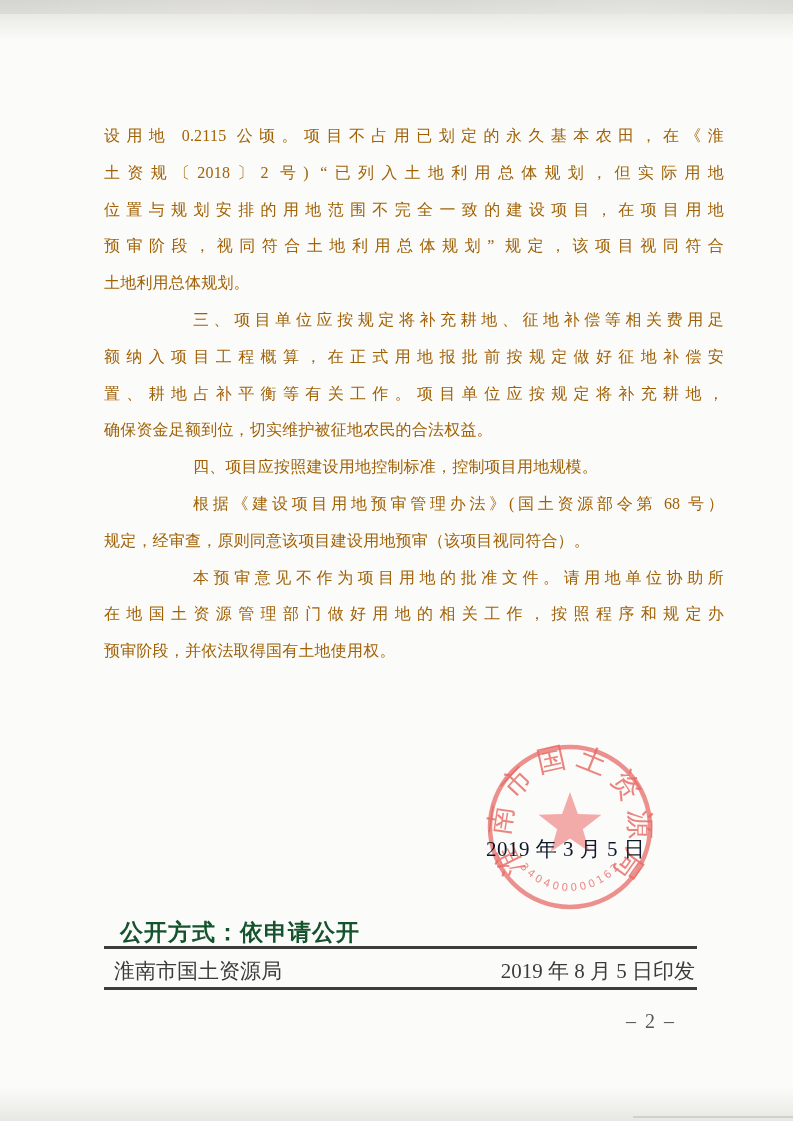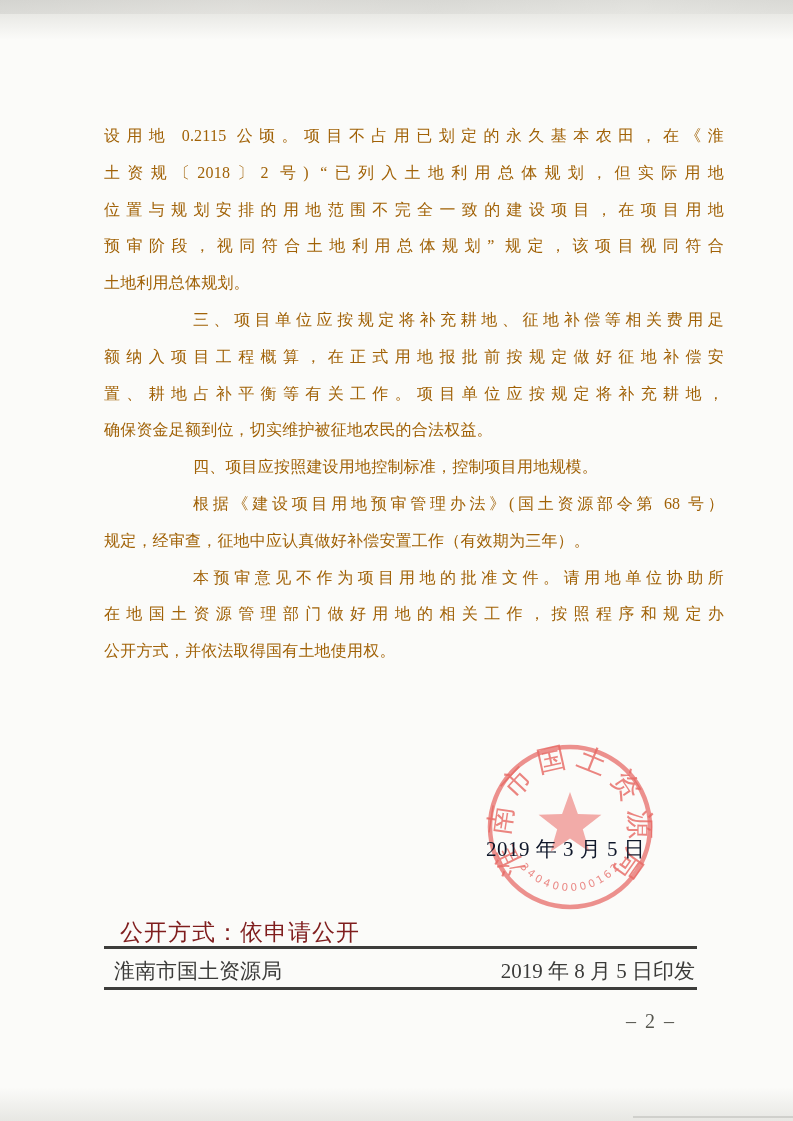--- a/index.html
+++ b/index.html
@@ -42,21 +42,21 @@
     white-space:nowrap;
   }
   
   .seal{
     position:absolute;left:486px;top:743px;width:168px;height:168px;z-index:2;
   }
   
   .footer-disclosure{
     position:absolute;left:120px;top:917px;
     font-family:"Liberation Sans","DejaVu Sans",sans-serif;
-    font-weight:400;font-size:23px;color:#7f1d1d;letter-spacing:1px;
+    font-weight:700;font-size:23px;color:#14532d;letter-spacing:1px;
     white-space:nowrap;
   }
   .rule{position:absolute;left:104px;width:593px;height:3px;background:#3d3d3b;}
   .rule-1{top:946px;}
   .rule-2{top:987px;}
   .issuer-row{
     position:absolute;left:104px;top:957px;width:593px;height:28px;
     display:flex;justify-content:space-between;align-items:center;
     font-size:21px;color:#3c3c3a;
   }
@@ -79,24 +79,24 @@
   <div class="bline fill">土资规〔2018〕2 号) “已列入土地利用总体规划，但实际用地</div>
   <div class="bline fill">位置与规划安排的用地范围不完全一致的建设项目，在项目用地</div>
   <div class="bline fill">预审阶段，视同符合土地利用总体规划” 规定，该项目视同符合</div>
   <div class="bline">土地利用总体规划。</div>
   <div class="bline indent fill">三、项目单位应按规定将补充耕地、征地补偿等相关费用足</div>
   <div class="bline fill">额纳入项目工程概算，在正式用地报批前按规定做好征地补偿安</div>
   <div class="bline fill">置、耕地占补平衡等有关工作。项目单位应按规定将补充耕地，</div>
   <div class="bline">确保资金足额到位，切实维护被征地农民的合法权益。</div>
   <div class="bline indent">四、项目应按照建设用地控制标准，控制项目用地规模。</div>
   <div class="bline indent fill">根据《建设项目用地预审管理办法》(国土资源部令第 68 号）</div>
-  <div class="bline">规定，经审查，征地中应认真做好补偿安置工作（有效期为三年）。</div>
+  <div class="bline">规定，经审查，原则同意该项目建设用地预审（该项目视同符合）。</div>
   <div class="bline indent fill">本预审意见不作为项目用地的批准文件。请用地单位协助所</div>
   <div class="bline fill">在地国土资源管理部门做好用地的相关工作，按照程序和规定办</div>
-  <div class="bline">公开方式，并依法取得国有土地使用权。</div>
+  <div class="bline">预审阶段，并依法取得国有土地使用权。</div>
 </div>
 
 <div class="seal">
   <svg width="168" height="168" viewBox="0 0 168 168">
     <circle cx="84" cy="84" r="80" fill="none" stroke="rgba(232,118,114,0.8)" stroke-width="4.5"></circle>
     <polygon points="84,49 91.9,71.1 115.4,71.8 96.8,86.2 103.4,108.7 84,95.5 64.6,108.7 71.2,86.2 52.6,71.8 76.1,71.1" fill="rgba(238,140,136,0.72)"></polygon>
     <path id="seal-name-arc" d="M 41.6,126.4 A 60,60 0 1 1 126.4,126.4" fill="none"></path>
     <path id="seal-code-arc" d="M 31.6,120.7 A 64,64 0 0 0 136.4,120.7" fill="none"></path>
     <text font-size="29" letter-spacing="7" fill="rgba(230,105,100,0.82)" font-family="Liberation Serif, DejaVu Serif, serif">
       <textPath href="#seal-name-arc" startOffset="2">淮南市国土资源局</textPath>

